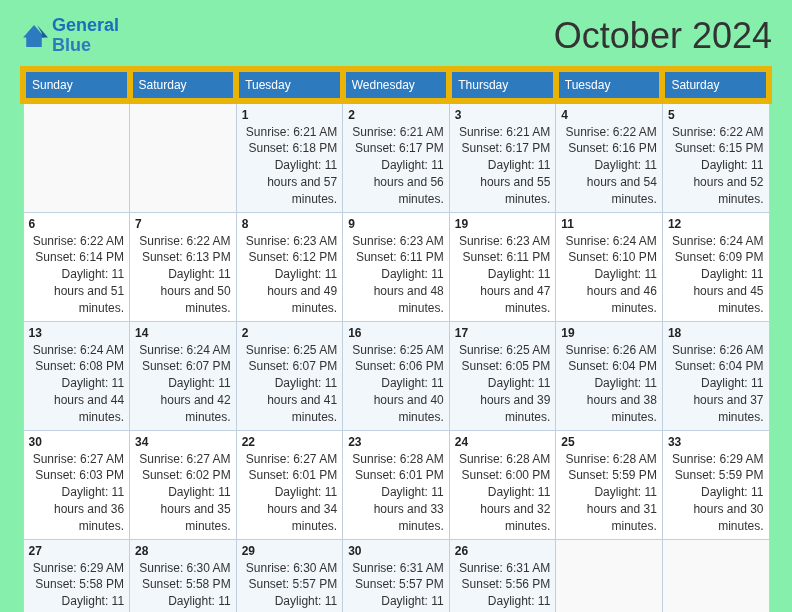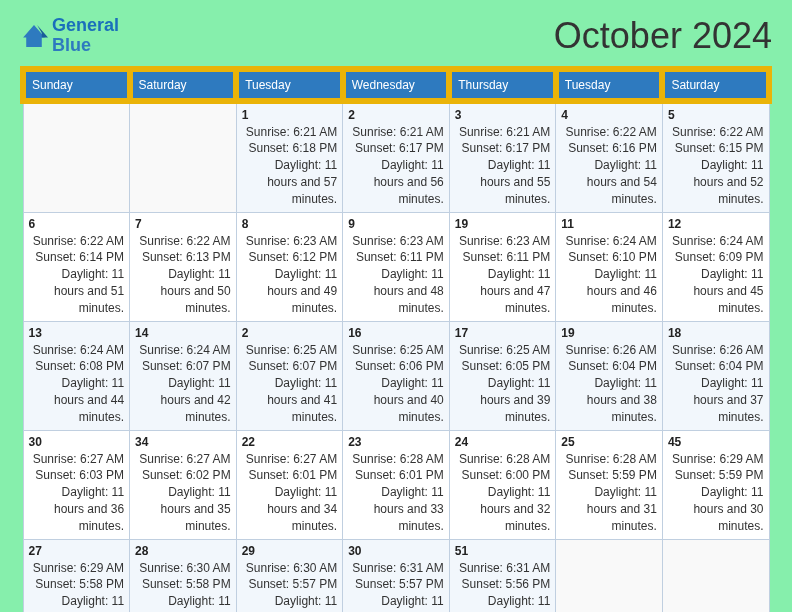--- a/index.html
+++ b/index.html
@@ -284,21 +284,21 @@
 Sunset: 6:00 PM
 Daylight: 11 hours and 32 minutes.</div>
           </td>
           <td>
             <span class="day-number">25</span>
             <div class="day-info" style="white-space: pre-line;">Sunrise: 6:28 AM
 Sunset: 5:59 PM
 Daylight: 11 hours and 31 minutes.</div>
           </td>
           <td>
-            <span class="day-number">45</span>
+            <span class="day-number">33</span>
             <div class="day-info" style="white-space: pre-line;">Sunrise: 6:29 AM
 Sunset: 5:59 PM
 Daylight: 11 hours and 30 minutes.</div>
           </td>
         </tr>
         <tr>
           <td>
             <span class="day-number">27</span>
             <div class="day-info" style="white-space: pre-line;">Sunrise: 6:29 AM
 Sunset: 5:58 PM
@@ -316,21 +316,21 @@
 Sunset: 5:57 PM
 Daylight: 11 hours and 26 minutes.</div>
           </td>
           <td>
             <span class="day-number">30</span>
             <div class="day-info" style="white-space: pre-line;">Sunrise: 6:31 AM
 Sunset: 5:57 PM
 Daylight: 11 hours and 25 minutes.</div>
           </td>
           <td>
-            <span class="day-number">51</span>
+            <span class="day-number">26</span>
             <div class="day-info" style="white-space: pre-line;">Sunrise: 6:31 AM
 Sunset: 5:56 PM
 Daylight: 11 hours and 24 minutes.</div>
           </td>
           <td class="empty-cell"></td>
           <td class="empty-cell"></td>
         </tr>
       </tbody>
   </table>
 </div>

